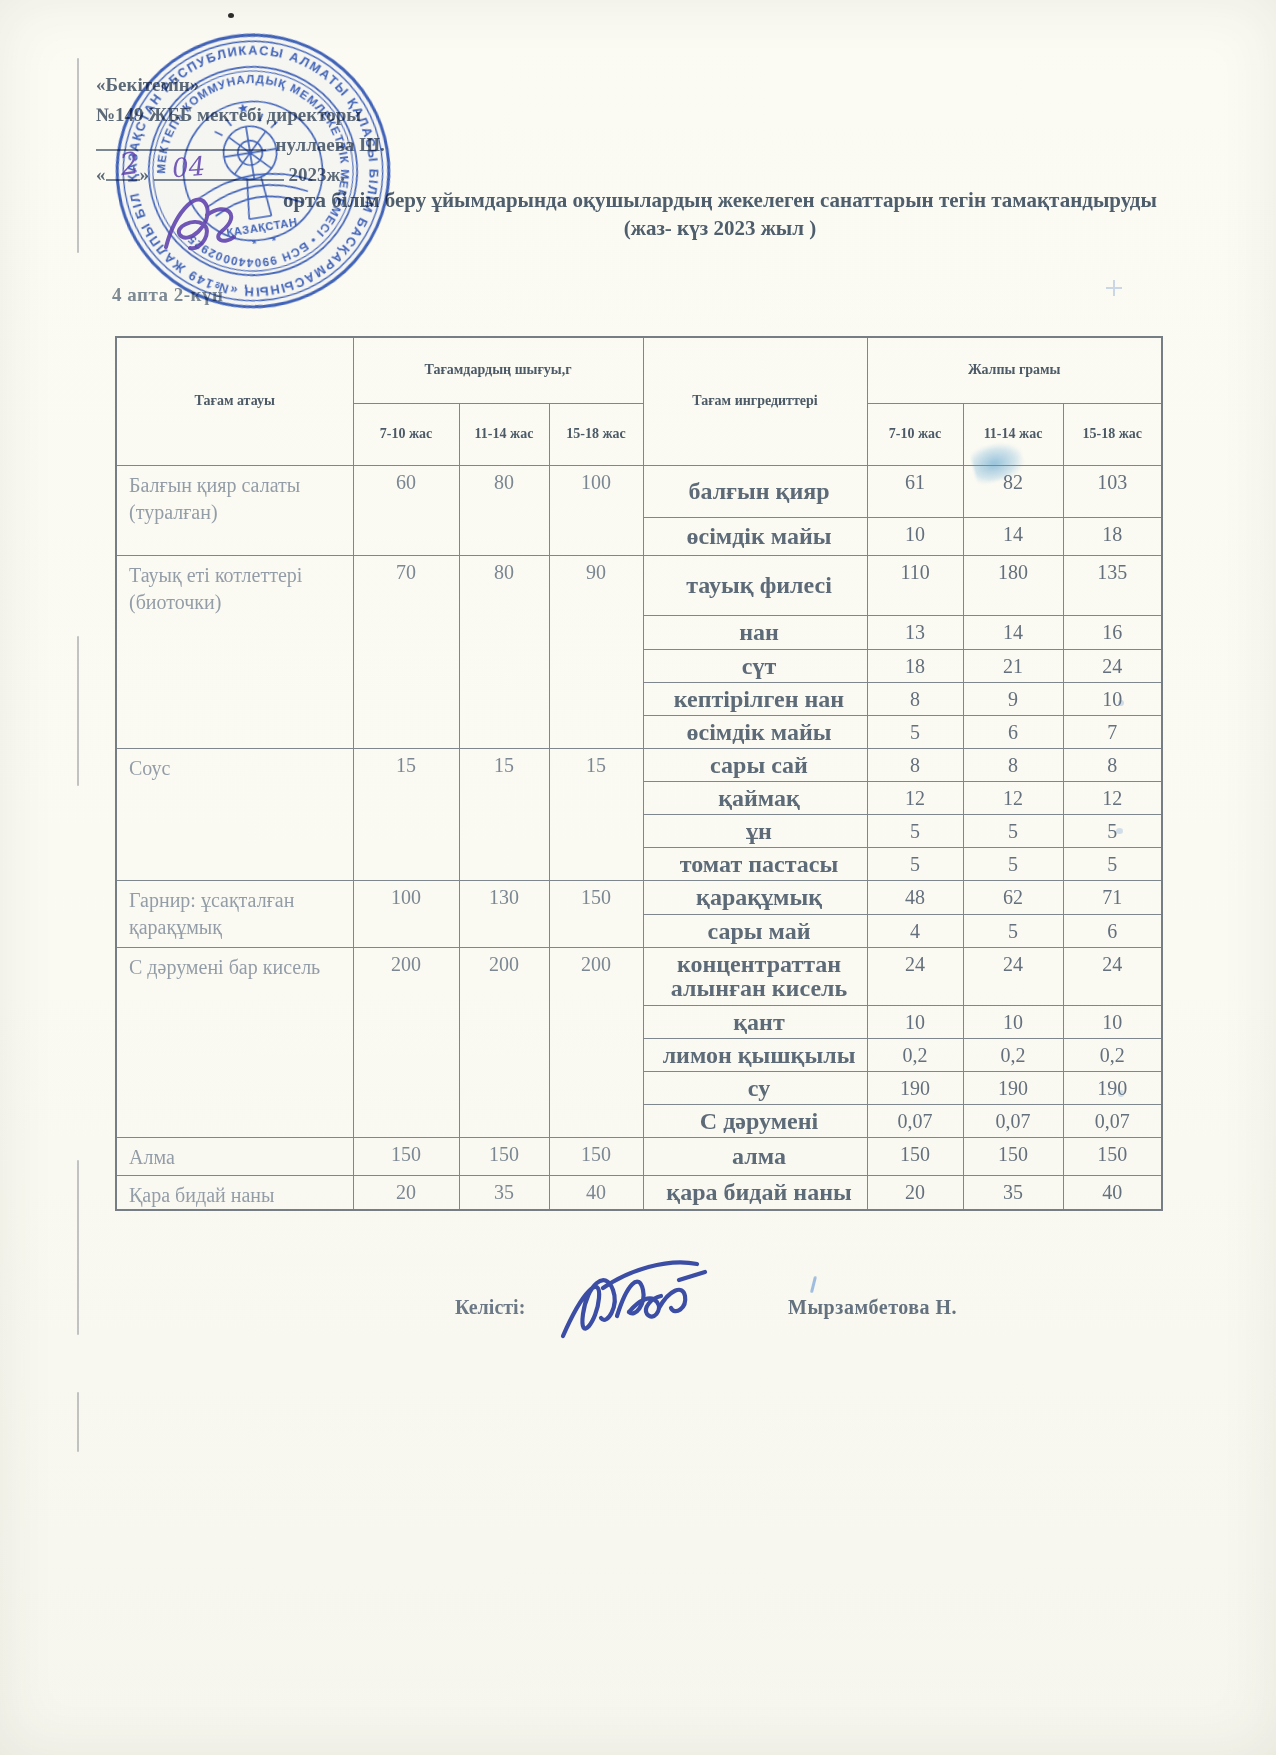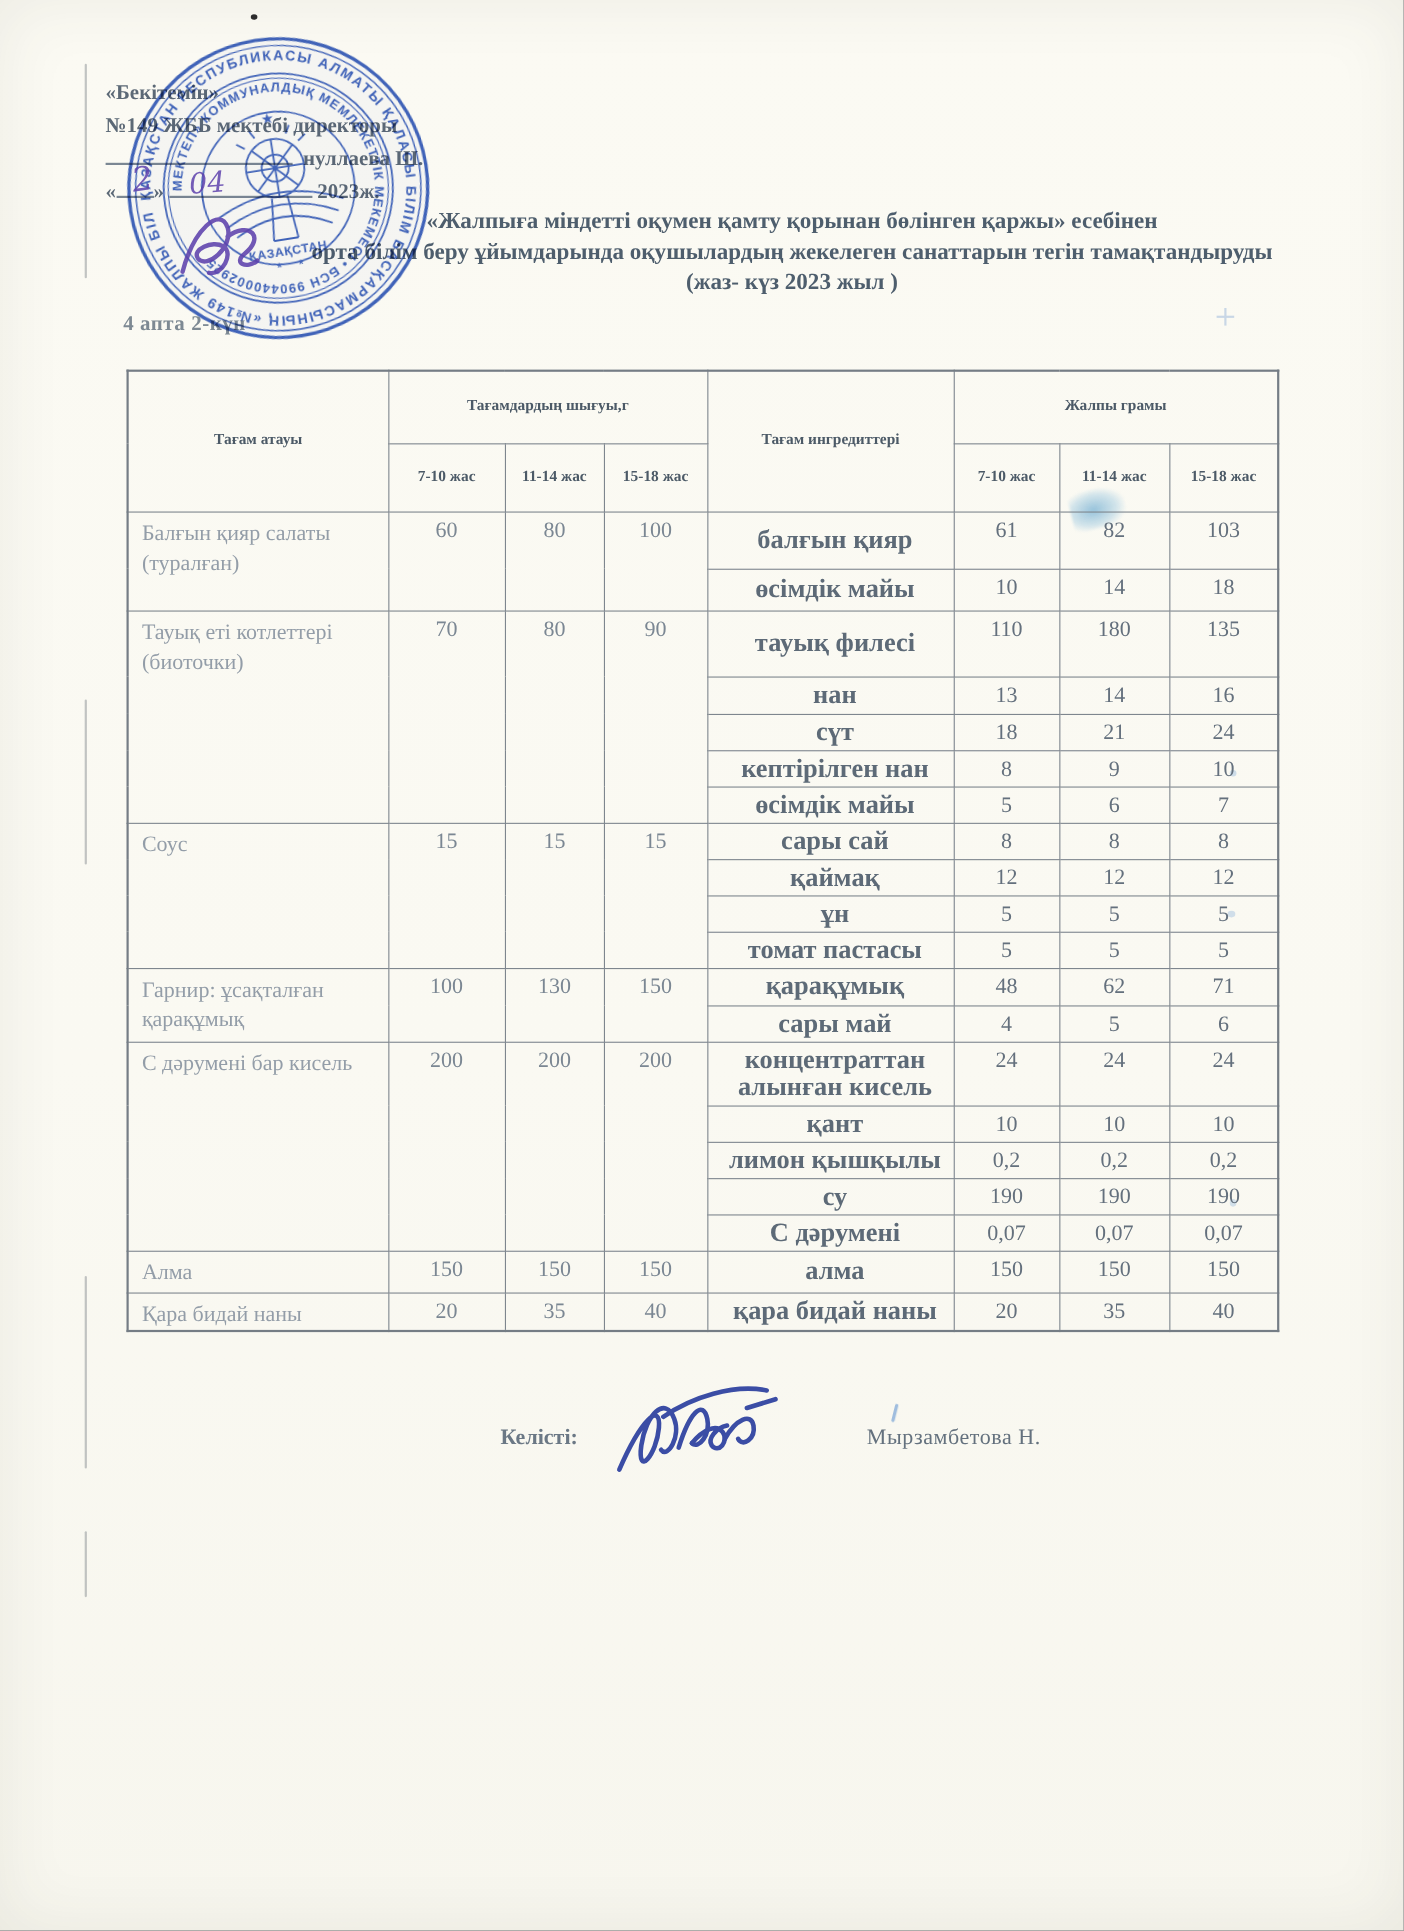--- a/index.html
+++ b/index.html
@@ -57,21 +57,21 @@
   .menu{border:2px solid #757d85;}
   .menu thead th{font-size:14px;color:#4c5a67;font-weight:bold;vertical-align:middle;text-align:center;line-height:24px;}
   .menu td.dish{font-size:20px;color:#939da8;vertical-align:top;text-align:left;padding:6px 8px 0 12px;line-height:27px;font-family:Liberation Serif, serif;}
   .menu td.ing{font-size:24px;color:#5d6a77;vertical-align:middle;text-align:center;padding:2px 6px 2px 14px;line-height:24px;font-weight:bold;}
   .menu td.num{font-size:20px;text-align:center;vertical-align:top;padding-top:5px;}
   .menu td.out{color:#7b8793;}
   .menu td.g{color:#64707d;}
 
   
   .agreed{position:absolute;left:455px;top:1296px;font-size:20px;font-weight:bold;color:#6b7885;}
-  .agreed-name{position:absolute;left:788px;top:1296px;font-size:20px;font-weight:normal;color:#64717e;letter-spacing:.5px;}
+  .agreed-name{position:absolute;left:788px;top:1296px;font-size:20px;font-weight:bold;color:#64717e;letter-spacing:.5px;}
 </style>
 </head>
 <body>
 
 <div class="page">
 
   <div class="scan-line" style="top:58px;height:195px;"></div>
   <div class="scan-line" style="top:636px;height:150px;"></div>
   <div class="scan-line" style="top:1160px;height:175px;"></div>
   <div class="scan-line" style="top:1392px;height:60px;"></div>
@@ -119,21 +119,20 @@
   </svg>
 
   <svg class="sig-purple" width="150" height="95" viewBox="0 0 150 95">
     <g fill="none" stroke="#5e42ad" stroke-width="4" stroke-linecap="round" stroke-linejoin="round">
       <path d="M16,72 C26,34 50,12 57,32 C62,50 38,70 30,60 C24,52 43,43 53,49 C63,55 52,76 40,73"></path>
       <path d="M57,40 C76,26 92,40 72,56 C62,64 74,70 84,62"></path>
     </g>
   </svg>
 
   <div class="doc-title">
-    <div>«Жалпыға міндетті оқумен қамту қорынан бөлінген қаржы» есебінен</div>
     <div>орта білім беру ұйымдарында оқушылардың жекелеген санаттарын тегін тамақтандыруды</div>
     <div>(жаз- күз 2023 жыл )</div>
   </div>
 
   <div class="week">4 апта 2-күн</div>
 
   <table class="menu">
     <colgroup>
       <col style="width:237px">
         <col style="width:106px">

